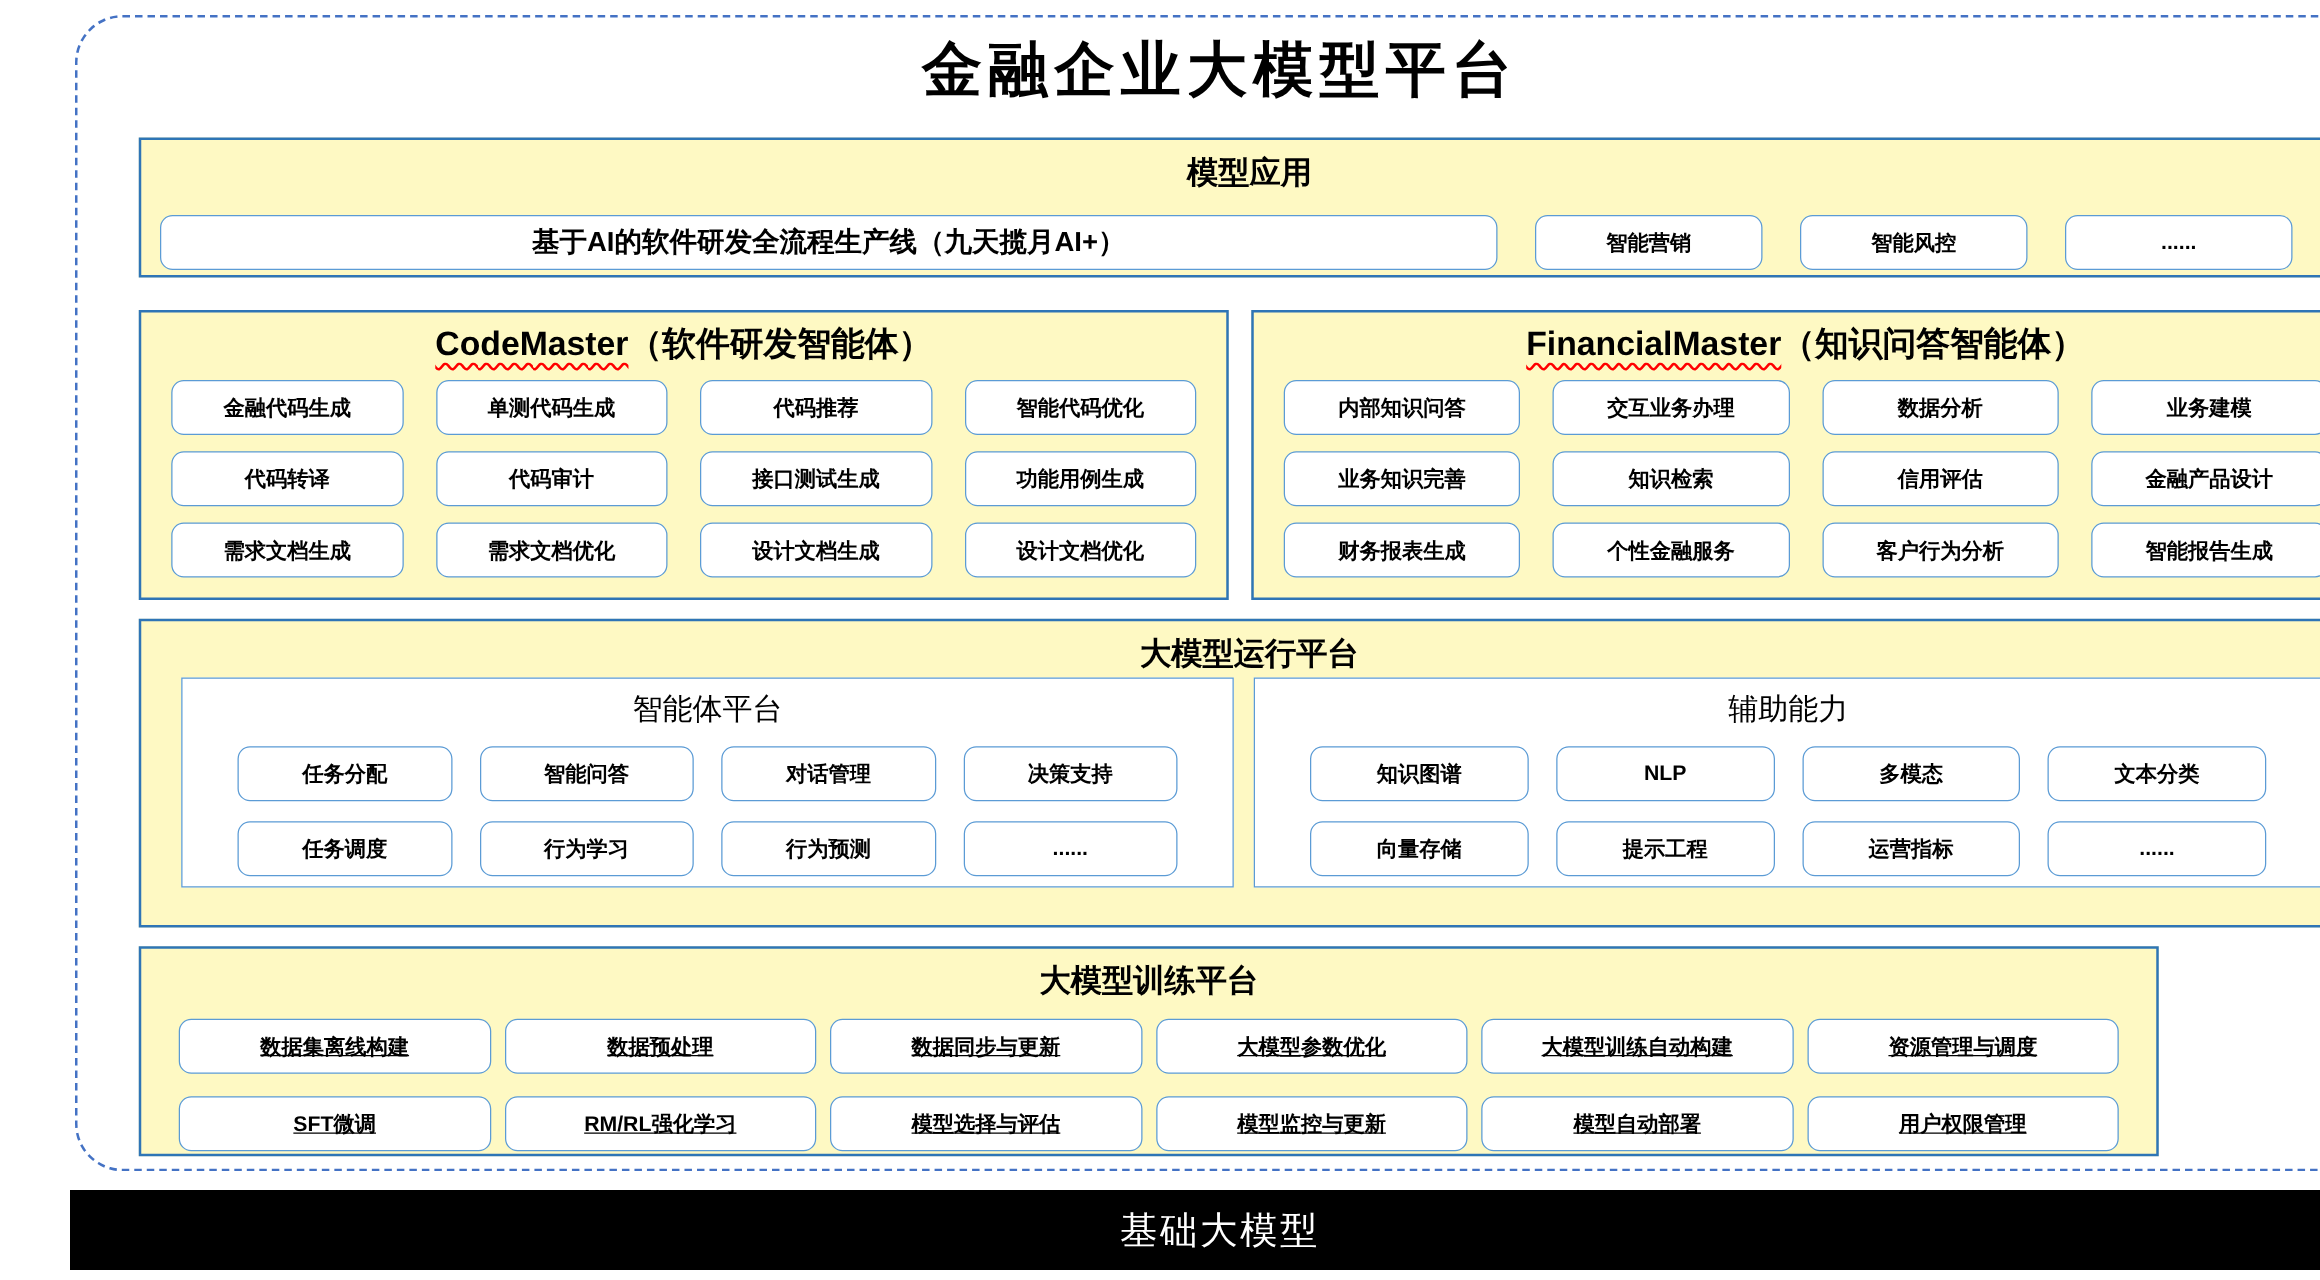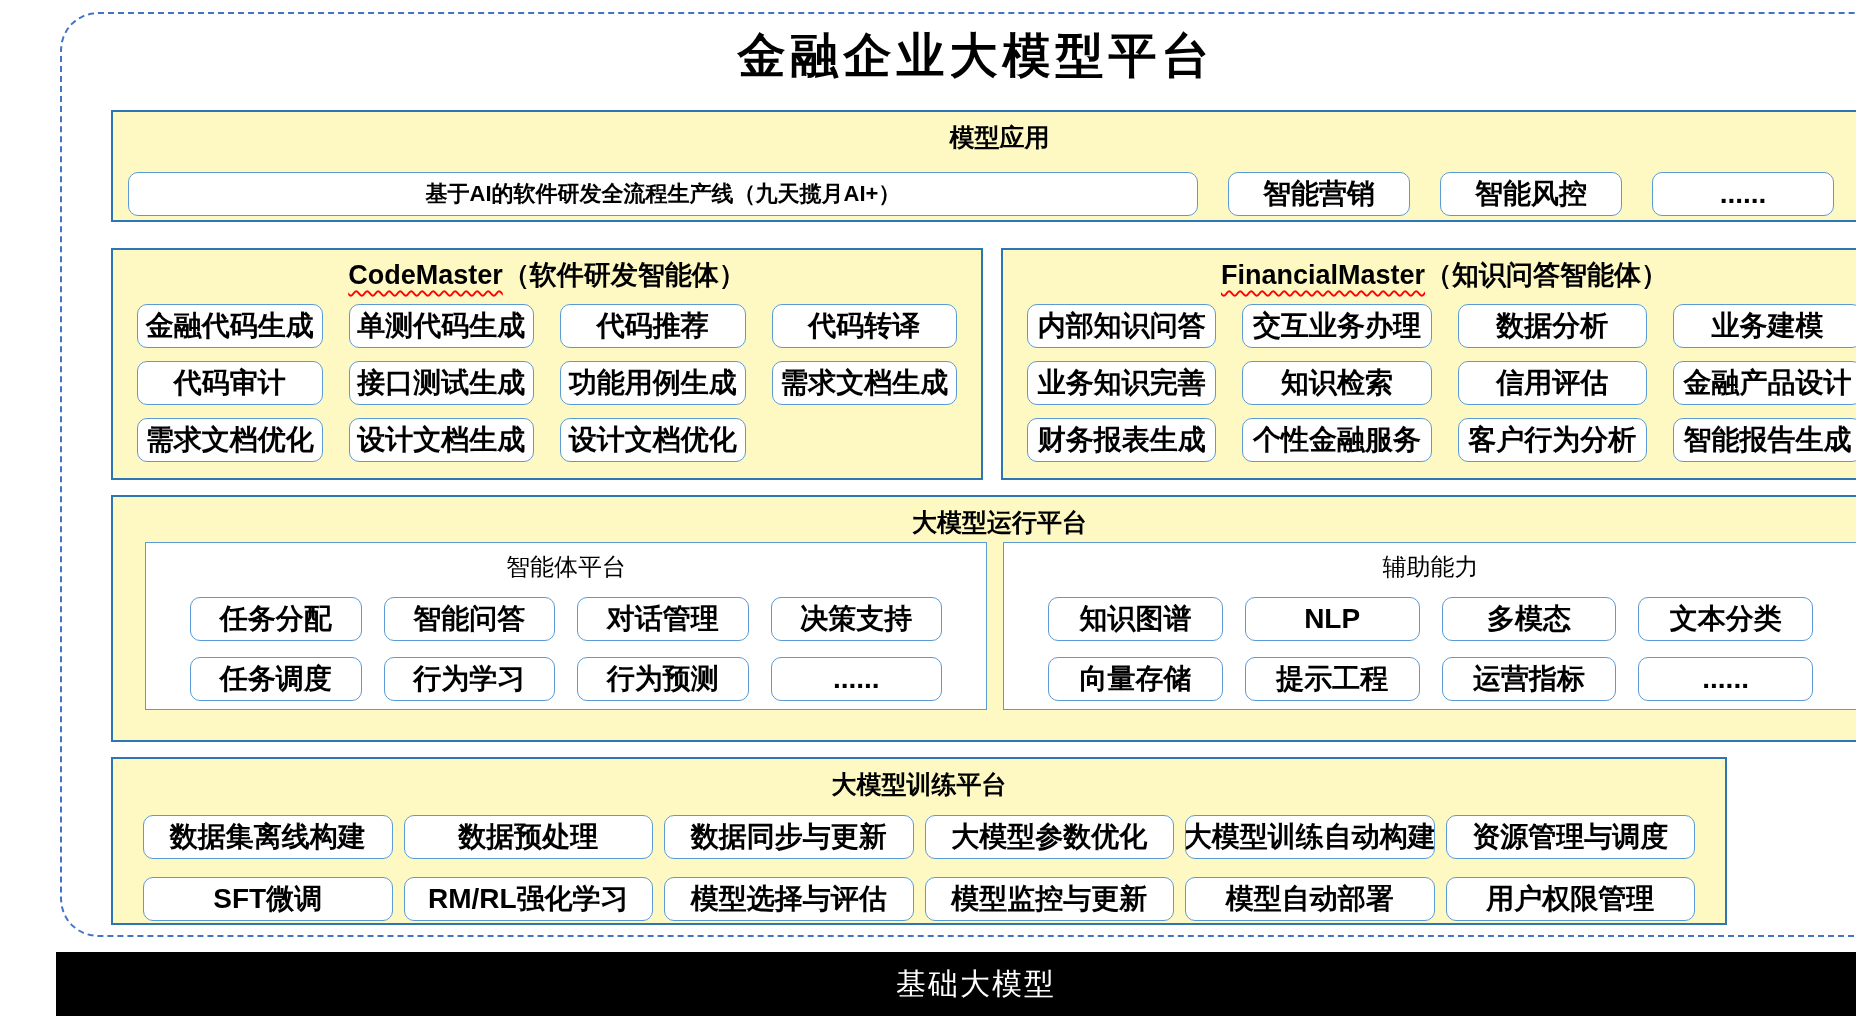--- a/index.html
+++ b/index.html
@@ -30,40 +30,40 @@
   .sub-title { text-align:center; font-size:24px; font-weight:400; margin:8px 0 0 0; }
   .squiggly {
     text-decoration-line:underline; text-decoration-style:wavy;
     text-decoration-color:#FF0000; text-decoration-thickness:2px; text-underline-offset:6px;
   }
 
   .chip {
     height:44px; box-sizing:border-box; background:#fff;
     border:1.5px solid #5B9BD5; border-radius:10px;
     display:flex; align-items:center; justify-content:center;
-    font-size:28px; font-weight:700; white-space:nowrap; overflow:hidden;
+    font-size:17px; font-weight:700; white-space:nowrap; overflow:hidden;
   }
 
   
   .app-row { display:flex; gap:30px; margin:18px 52px 0 15px; }
   .app-row .chip.wide { flex:0 0 1070px; font-size:22px; }
   .app-row .chip { flex:1; }
 
   
   .grid-4 { display:grid; grid-template-columns:repeat(4,1fr); gap:13px 26px; margin:11px 24px 0 24px; }
 
   
   .runtime-body { position:absolute; top:45px; left:32px; right:28px; bottom:30px; display:flex; gap:16px; }
   .subbox { border:1.5px solid #5B9BD5; box-sizing:border-box; background:#fff; position:relative; }
   .subbox.left  { flex:0 0 842px; }
   .subbox.right { flex:1; }
   .subgrid { display:grid; grid-template-columns:repeat(4,1fr); gap:16px 22px; margin:14px 44px 0 44px; }
 
   
-  .grid-6 { display:grid; grid-template-columns:repeat(6,1fr); gap:18px 11px; margin:14px 30px 0 30px; }
+  .grid-6 { display:grid; grid-template-columns:repeat(6,1fr); gap:18px 11px; margin:14px 30px 0 30px;text-decoration:underline; }
 
   
   .base-bar {
     position:absolute; left:8px; top:952px; width:1840px; height:64px;
     background:#000000; color:#fff; display:flex; align-items:center; justify-content:center;
     font-size:30px; font-weight:500; letter-spacing:2px;
   }
 </style>
 </head>
 <body>
@@ -83,20 +83,21 @@
       <div class="chip">......</div>
     </div>
   </section>
 
   <section class="sec" id="code-master">
     <h2 class="agent-title"><span class="squiggly">CodeMaster</span><span>（软件研发智能体）</span></h2>
     <div class="grid-4">
       <div class="chip">金融代码生成</div>
       <div class="chip">单测代码生成</div>
       <div class="chip">代码推荐</div>
+      <div class="chip">智能代码优化</div>
       <div class="chip">代码转译</div>
       <div class="chip">代码审计</div>
       <div class="chip">接口测试生成</div>
       <div class="chip">功能用例生成</div>
       <div class="chip">需求文档生成</div>
       <div class="chip">需求文档优化</div>
       <div class="chip">设计文档生成</div>
       <div class="chip">设计文档优化</div>
     </div>
   </section>

